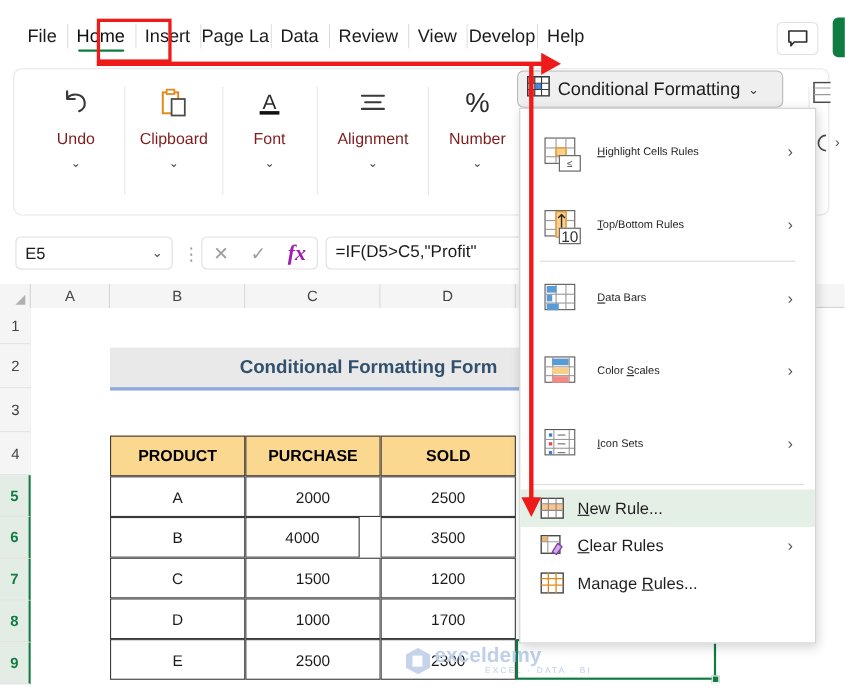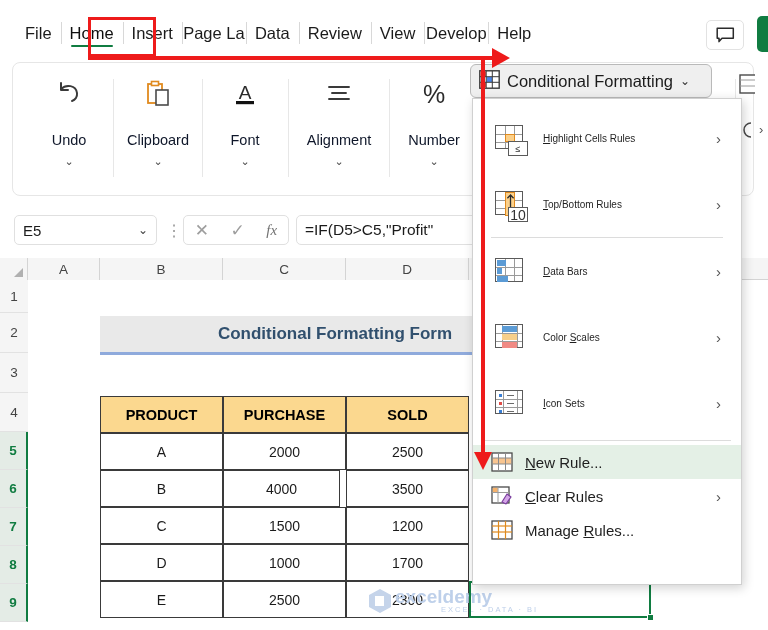--- a/index.html
+++ b/index.html
@@ -73,21 +73,21 @@
     position: absolute; top: 8px;
     height: 110px;
     display: flex; flex-direction: column; align-items: center;
   }
   .rgroup .glyph {
     height: 46px;
     display: flex; align-items: center; justify-content: center;
     font-size: 26px; color: #333;
   }
   .rgroup .glabel {
-    font-size: 14.5px; color: #0f172a; margin-top: 15px;
+    font-size: 14.5px; color: #7f1d1d; margin-top: 2px;
   }
   .rgroup .gchev {
     font-size: 11px; color: #4a4a4a; margin-top: 7px;
   }
   .rsep {
     position: absolute; top: 16px;
     width: 1px; height: 98px; background: #e7e7e7;
   }
 
   
@@ -133,21 +133,21 @@
     font-size: 16px; color: #9a9a9a; letter-spacing: 0;
   }
   .fbicons {
     position: absolute; left: 183px; top: 215px;
     width: 106px; height: 30px;
     border: 1px solid #e0e0e0; border-radius: 5px;
     background: #fff;
     display: flex; align-items: center; justify-content: space-around;
   }
   .fbicons .fi { font-size: 17px; color: #9e9e9e; }
-  .fbicons .fi.fx { font-size: 15px; color: #737373; font-family: "Liberation Serif", serif; font-style: italic; font-weight: normal; }
+  .fbicons .fi.fx { font-size: 20px; color: #a21caf; font-family: "Liberation Serif", serif; font-style: italic; font-weight: bold; }
   .fbar {
     position: absolute; left: 296px; top: 215px;
     width: 300px; height: 30px;
     border: 1px solid #e0e0e0; border-radius: 5px;
     background: #fff;
     display: flex; align-items: center;
     padding: 0 8px;
     font-size: 15.5px; color: #1b1b1b;
     white-space: nowrap; overflow: hidden;
     z-index: 1;
@@ -555,21 +555,21 @@
 
       <div class="cell hdr-cell" style="left:72px; top:116px; width:123px; height:37px;">PRODUCT</div>
       <div class="cell hdr-cell" style="left:195px; top:116px; width:123px; height:37px;">PURCHASE</div>
       <div class="cell hdr-cell" style="left:318px; top:116px; width:123px; height:37px;">SOLD</div>
 
       <div class="cell data-cell" style="left:72px; top:153px; width:123px; height:37px;">A</div>
       <div class="cell data-cell" style="left:195px; top:153px; width:123px; height:37px;">2000</div>
       <div class="cell data-cell" style="left:318px; top:153px; width:123px; height:37px;">2500</div>
 
       <div class="cell data-cell" style="left:72px; top:190px; width:123px; height:37px;">B</div>
-      <div class="cell data-cell" style="left:195px; top:190px; width:117px; height:37px;">4000</div>
+      <div class="cell data-cell" style="left:195px; top:190px; width:104px; height:37px;">4000</div>
       <div class="cell data-cell" style="left:318px; top:190px; width:123px; height:37px;">3500</div>
 
       <div class="cell data-cell" style="left:72px; top:227px; width:123px; height:37px;">C</div>
       <div class="cell data-cell" style="left:195px; top:227px; width:123px; height:37px;">1500</div>
       <div class="cell data-cell" style="left:318px; top:227px; width:123px; height:37px;">1200</div>
 
       <div class="cell data-cell" style="left:72px; top:264px; width:123px; height:37px;">D</div>
       <div class="cell data-cell" style="left:195px; top:264px; width:123px; height:37px;">1000</div>
       <div class="cell data-cell" style="left:318px; top:264px; width:123px; height:37px;">1700</div>
 

